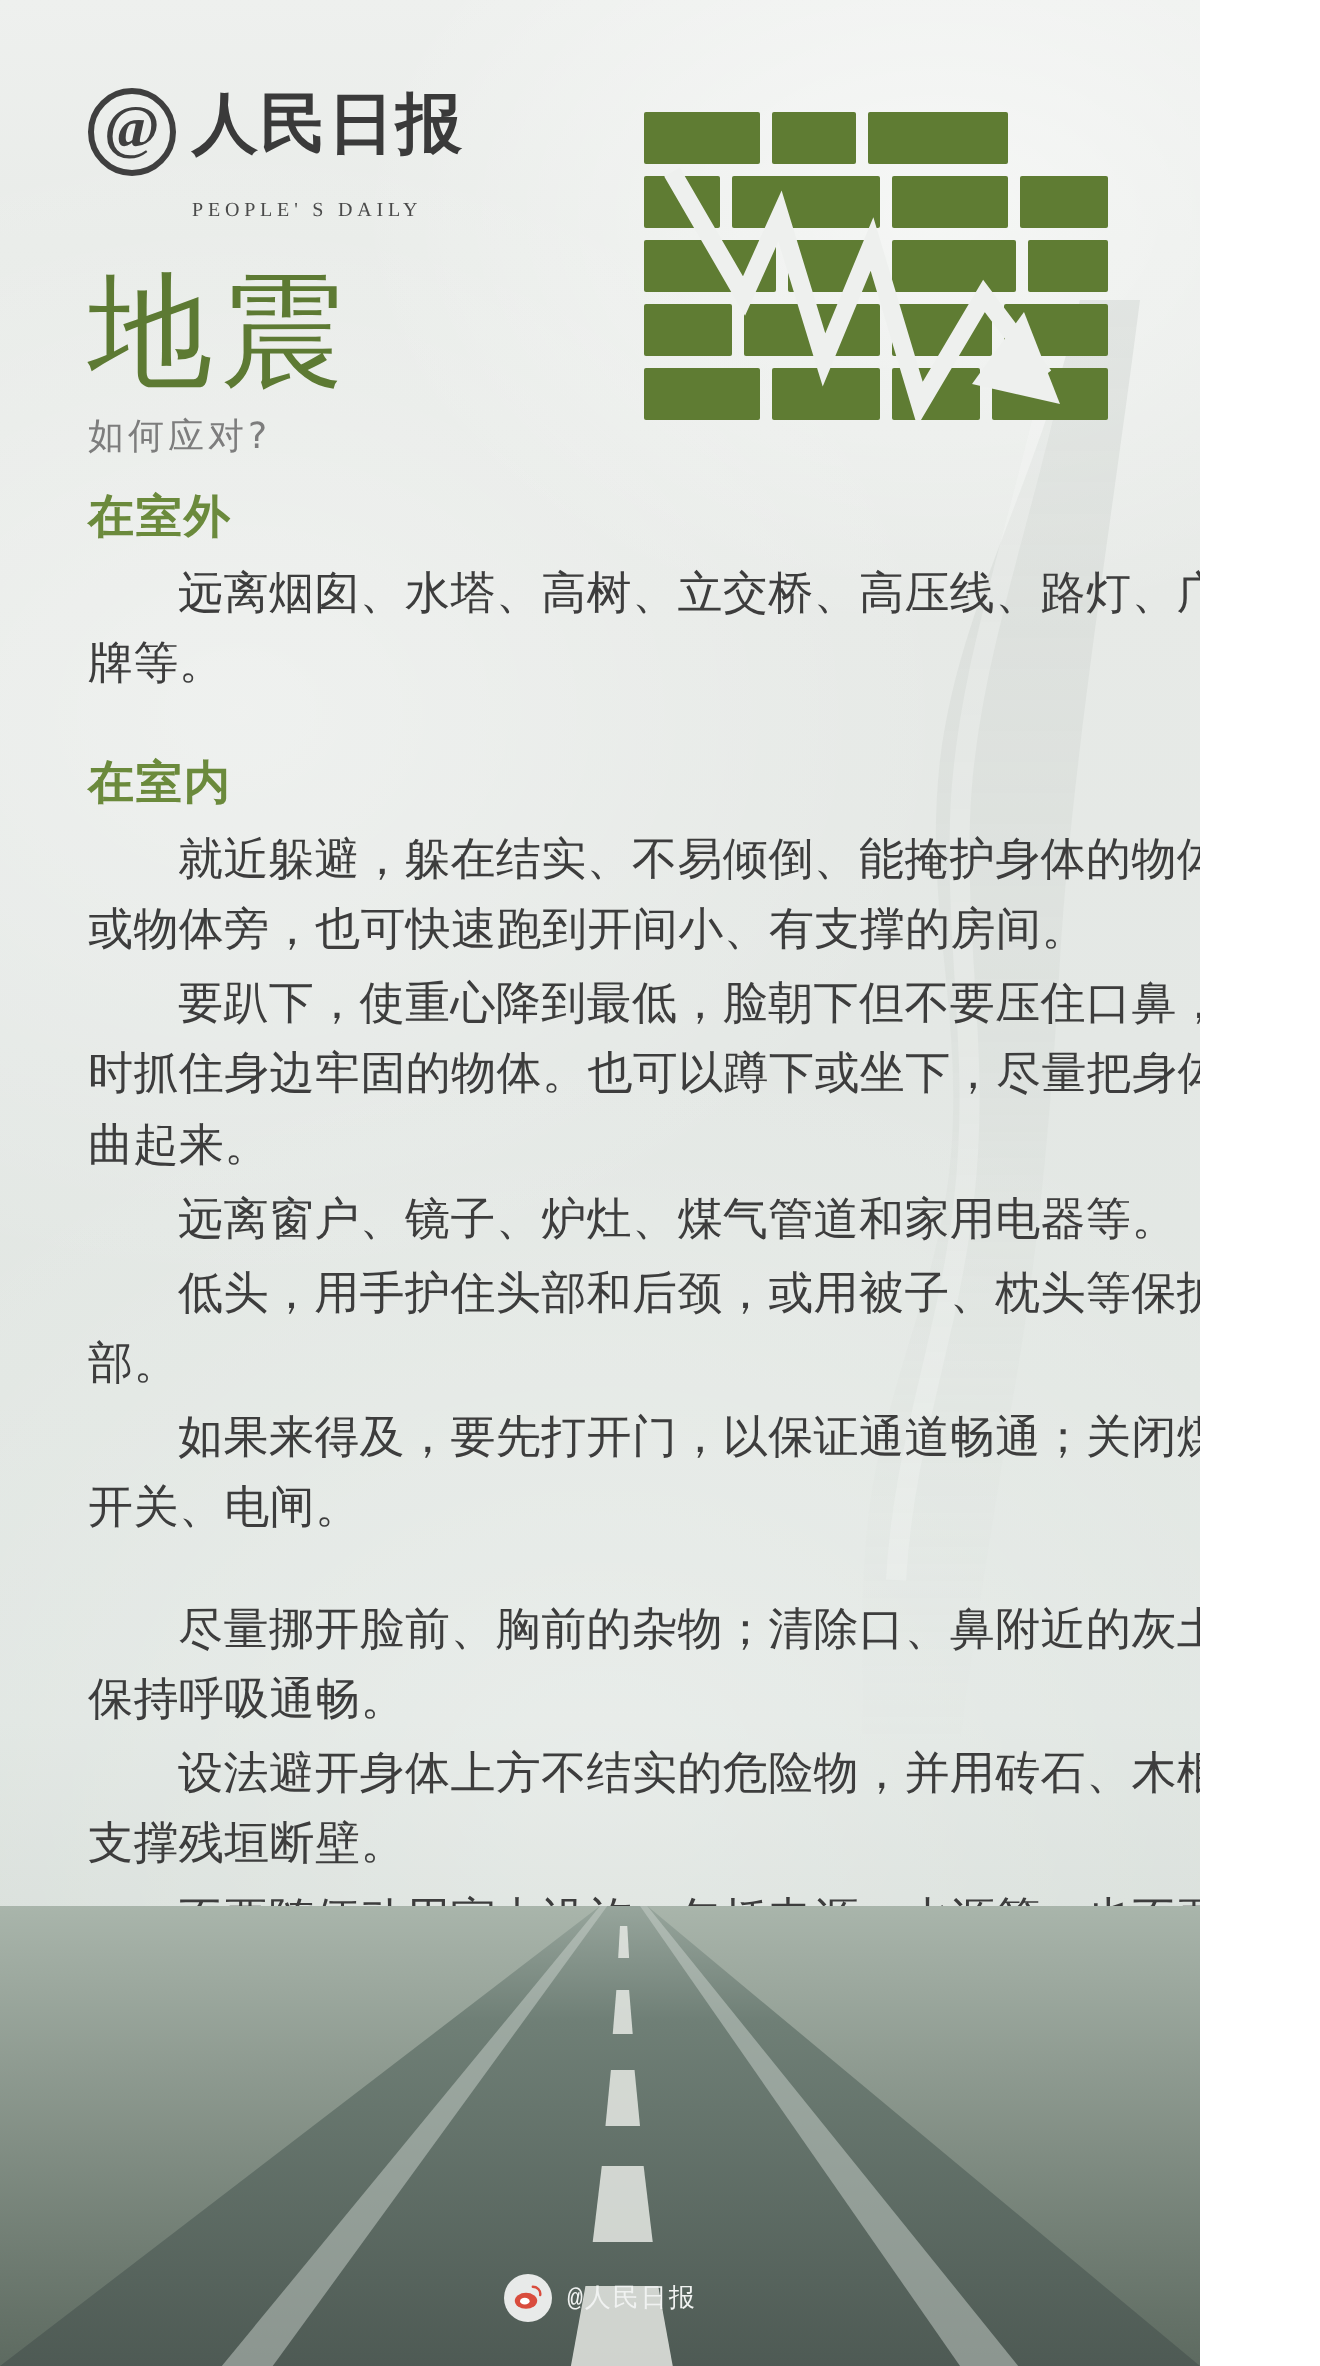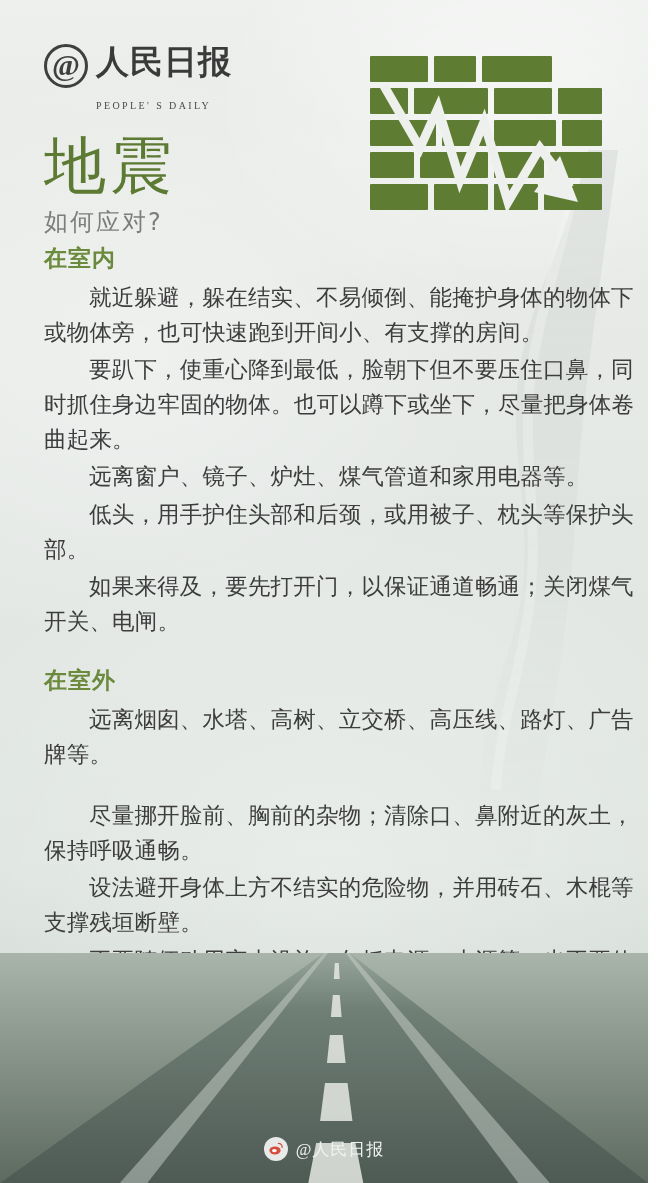--- a/index.html
+++ b/index.html
@@ -5,21 +5,21 @@
   html, body {
     margin: 0;
     padding: 0;
     background: #ffffff;
   }
   body {
     font-family: "Liberation Sans", "DejaVu Sans", sans-serif;
   }
   .poster {
     position: relative;
-    width: 648px;
+    width: 600px;
     height: 1183px;
     overflow: hidden;
     background:
       linear-gradient(to bottom,
         #eef0ee 0px,
         #e9ece9 120px,
         #e7eae7 300px,
         #e4e8e5 520px,
         #e2e7e3 700px,
         #dfe5e1 860px,
@@ -121,21 +121,21 @@
     margin-top: 22px;
     font-size: 62px;
     font-weight: normal;
     color: #5d7a33;
     letter-spacing: 4px;
     line-height: 1.05;
     font-family: "DejaVu Sans", "Liberation Sans", sans-serif;
   }
   .subtitle {
     margin-top: 8px;
-    font-size: 24px;
+    font-size: 18px;
     color: #7d7d7d;
     letter-spacing: 2px;
     font-family: "DejaVu Sans", "Liberation Sans", sans-serif;
   }
 
   
   .brick-graphic {
     position: absolute;
     right: 32px;
     top: 52px;
@@ -187,24 +187,24 @@
     border-radius: 50%;
     background: #e8eae9;
     position: relative;
     flex: none;
     display: flex;
     align-items: center;
     justify-content: center;
   }
   .weibo-icon svg { display: block; }
   .footer-text {
-    font-size: 17px;
+    font-size: 13px;
     color: #f0f2f1;
     letter-spacing: 1px;
-    font-family: Liberation Serif, serif;
+    font-family: Liberation Mono, monospace;
   }
 </style>
 </head>
 <body>
 
 <div class="poster">
 
   <div class="bg-haze"></div>
 
   <div class="funnel">
@@ -265,31 +265,31 @@
       <g stroke="#eef0ee" stroke-width="9" fill="none" stroke-linejoin="miter" stroke-linecap="butt">
         <path d="M20,34 L56,96 L74,56 L96,128 L120,70 L144,150 L176,96 L206,136"></path>
       </g>
       <polygon points="196,104 214,150 170,140" fill="#eef0ee"></polygon>
     </svg>
   </div>
 
   <div class="content">
 
     <div class="section">
+      <div class="sec-head">在室外</div>
+      <p class="para">远离烟囱、水塔、高树、立交桥、高压线、路灯、广告牌等。</p>
+    </div>
+
+    <div class="section">
       <div class="sec-head">在室内</div>
       <p class="para">就近躲避，躲在结实、不易倾倒、能掩护身体的物体下或物体旁，也可快速跑到开间小、有支撑的房间。</p>
       <p class="para">要趴下，使重心降到最低，脸朝下但不要压住口鼻，同时抓住身边牢固的物体。也可以蹲下或坐下，尽量把身体卷曲起来。</p>
       <p class="para">远离窗户、镜子、炉灶、煤气管道和家用电器等。</p>
       <p class="para">低头，用手护住头部和后颈，或用被子、枕头等保护头部。</p>
       <p class="para">如果来得及，要先打开门，以保证通道畅通；关闭煤气开关、电闸。</p>
-    </div>
-
-    <div class="section">
-      <div class="sec-head">在室外</div>
-      <p class="para">远离烟囱、水塔、高树、立交桥、高压线、路灯、广告牌等。</p>
     </div>
 
     <div class="section">
       <p class="para">尽量挪开脸前、胸前的杂物；清除口、鼻附近的灰土，保持呼吸通畅。</p>
       <p class="para">设法避开身体上方不结实的危险物，并用砖石、木棍等支撑残垣断壁。</p>
       <p class="para">不要随便动用室内设施，包括电源、水源等；也不要使用明火。</p>
       <p class="para">注意户外的动静，伺机呼救，如敲击物体等。</p>
     </div>
 
   </div>

